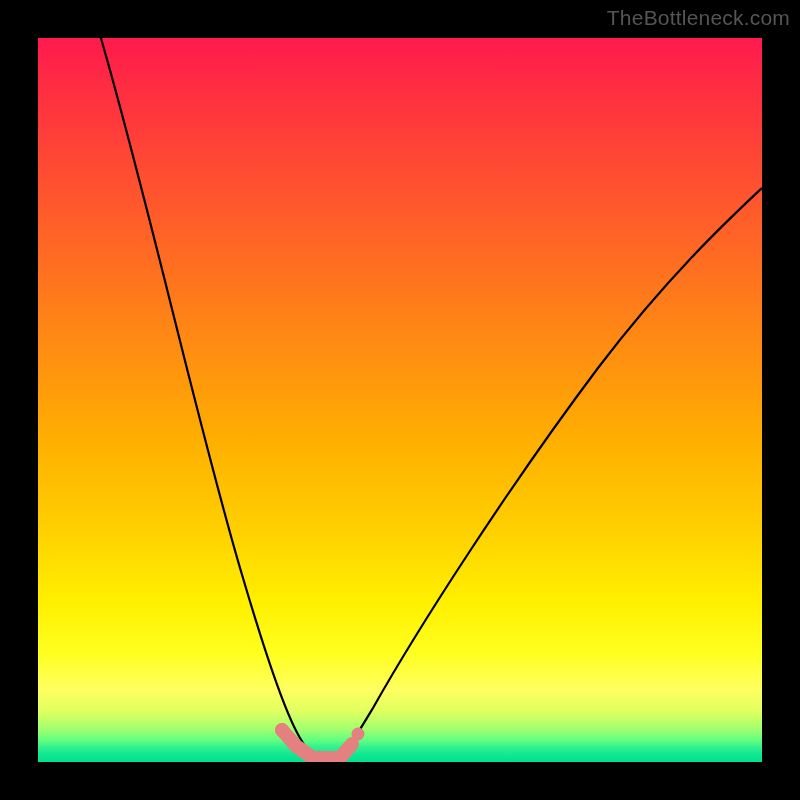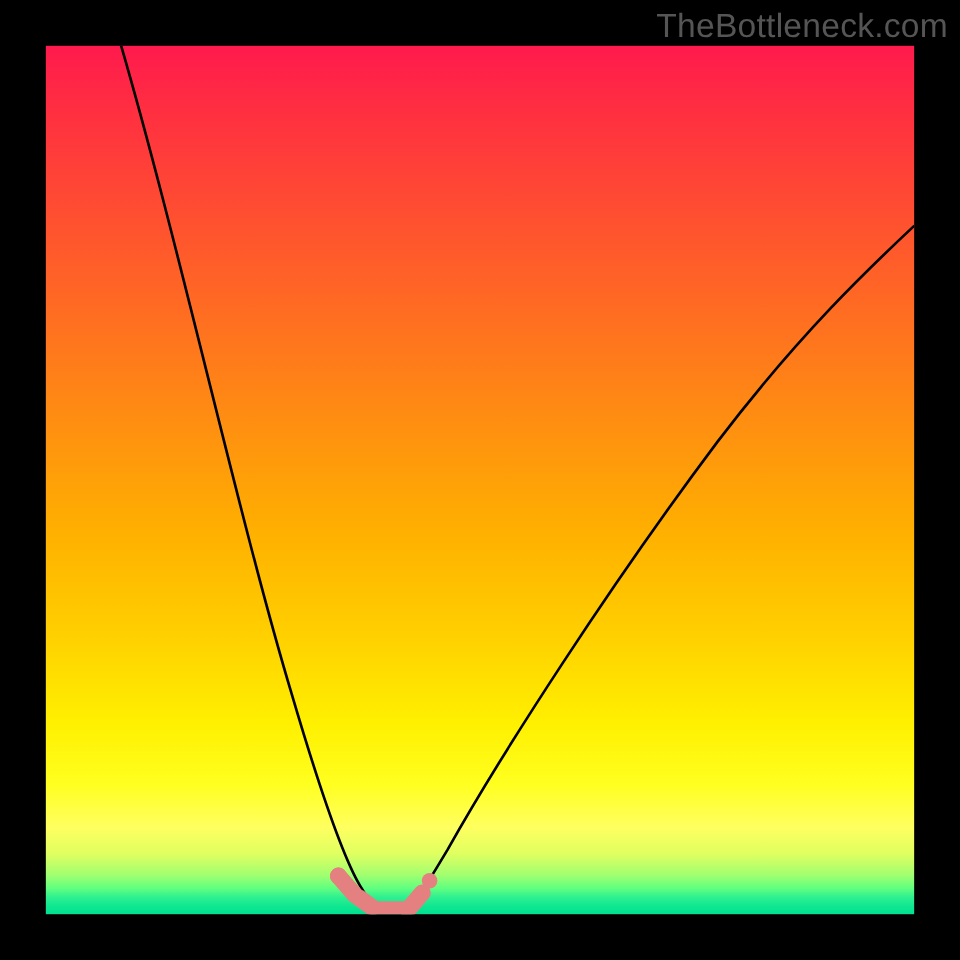--- a/index.html
+++ b/index.html
@@ -39,21 +39,21 @@
       #30f090 98%,
       #10e890 99%,
       #00e090 100%
     );
   }
   .watermark {
     position: absolute;
     top: 6px;
     right: 10px;
     color: #555;
-    font-size: 28px;
+    font-size: 21px;
     font-weight: 500;
     letter-spacing: 0.2px;
     margin-left: 19px;
   }
   svg.curves {
     position: absolute;
     left: 0; top: 0;
     width: 724px;
     height: 724px;
   }

